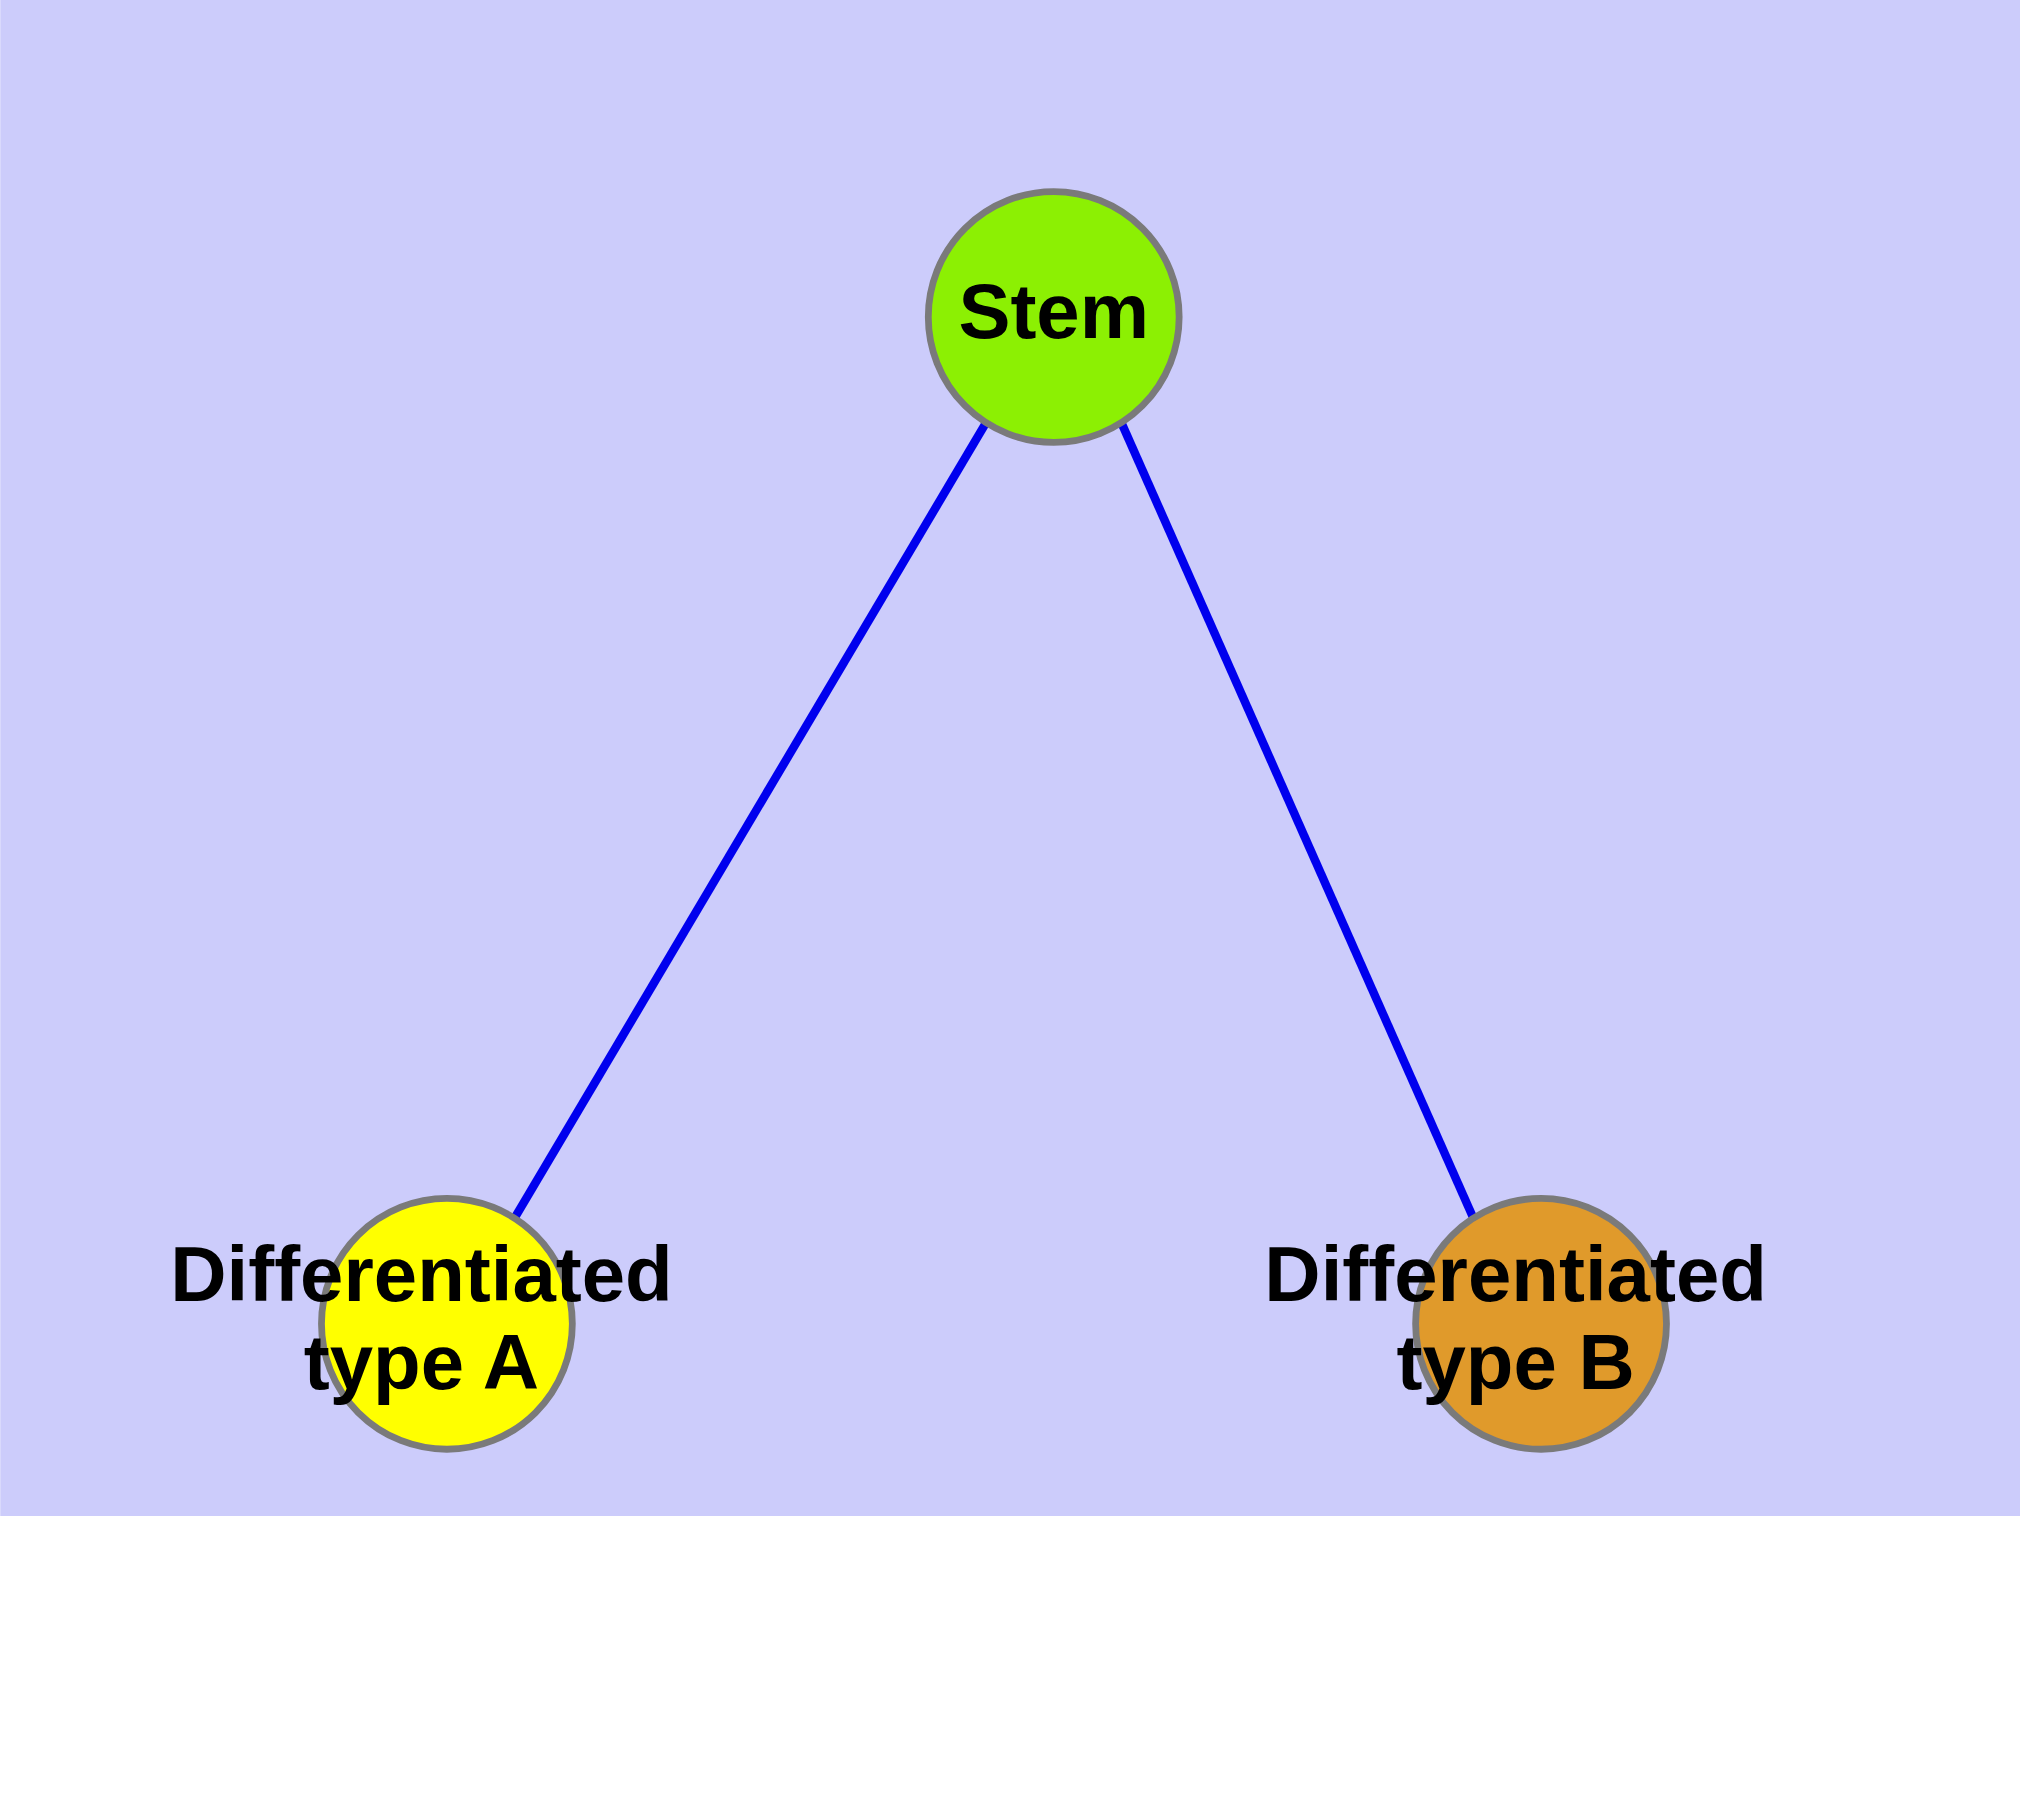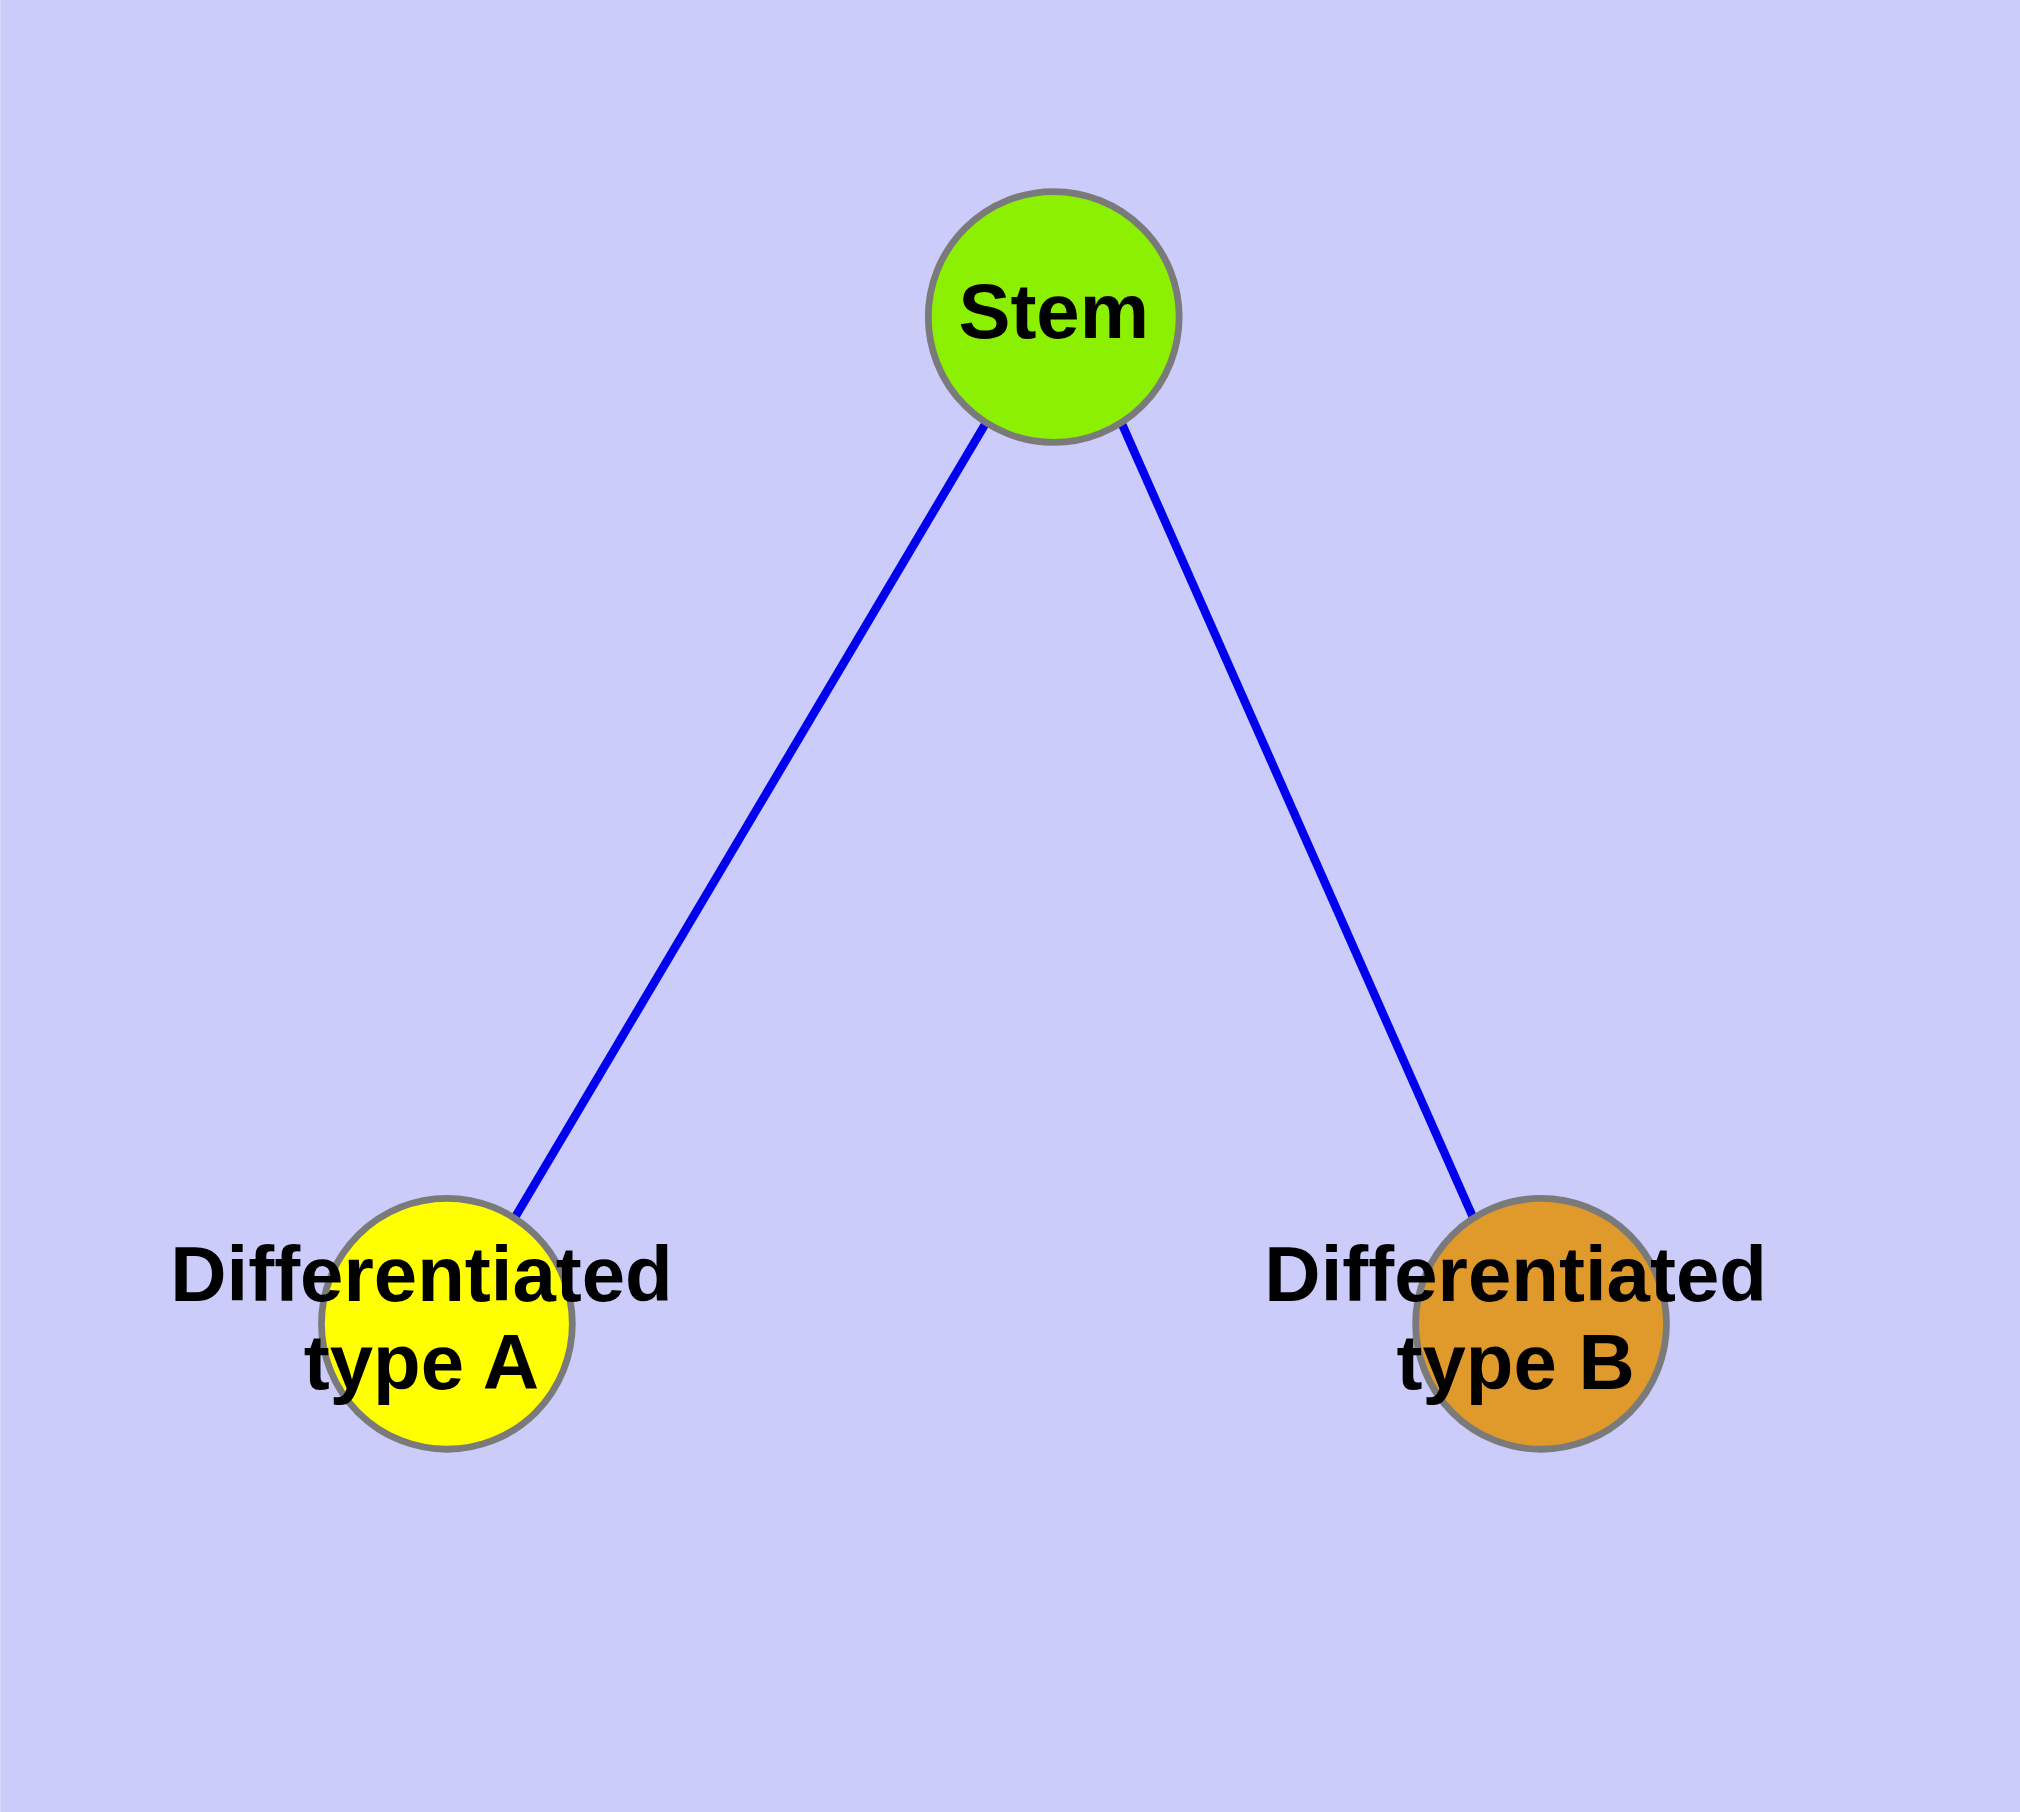--- a/index.html
+++ b/index.html
@@ -27,21 +27,21 @@
     font-family: "Liberation Sans", sans-serif;
     font-weight: bold;
     fill: #000000;
     text-anchor: middle;
     dominant-baseline: middle;
   }
 </style>
 </head>
 <body>
 
-<div id="canvas" style="width: 2021px; height: 1812px;">
+<div id="canvas" style="width: 2021px; height: 1516px;">
   <svg id="graph-svg" viewBox="0 0 2384 2138" xmlns="http://www.w3.org/2000/svg" style="width: 2021px; height: 1812px;">
 
     <rect id="bg-rect" x="0" y="0" width="2384" height="2138" fill="#ccccfb"></rect>
 
     <g id="edges-group">
         <line x1="1163" y1="499" x2="607" y2="1437" stroke="#0000ee" stroke-width="10" stroke-linecap="butt"></line>
         <line x1="1323" y1="499" x2="1738" y2="1437" stroke="#0000ee" stroke-width="10" stroke-linecap="butt"></line>
       </g>
     <g id="nodes-group">
         <circle cx="1243" cy="374" r="148" fill="#8cf003" stroke="#7a7a7a" stroke-width="8"></circle>

